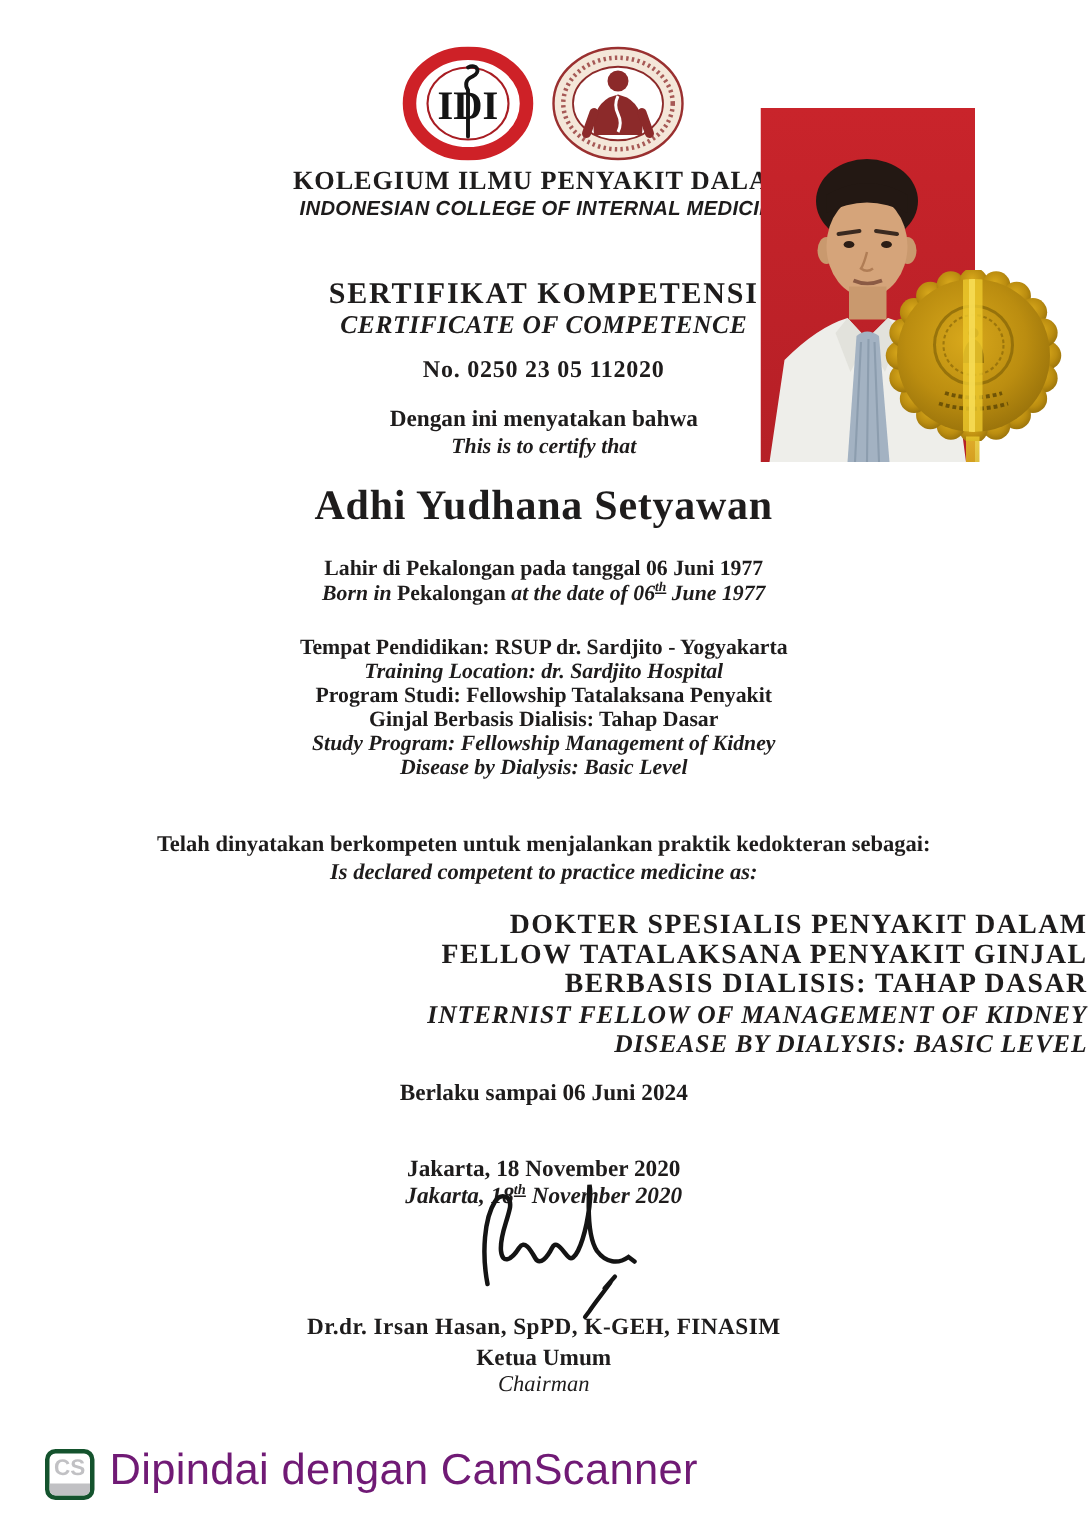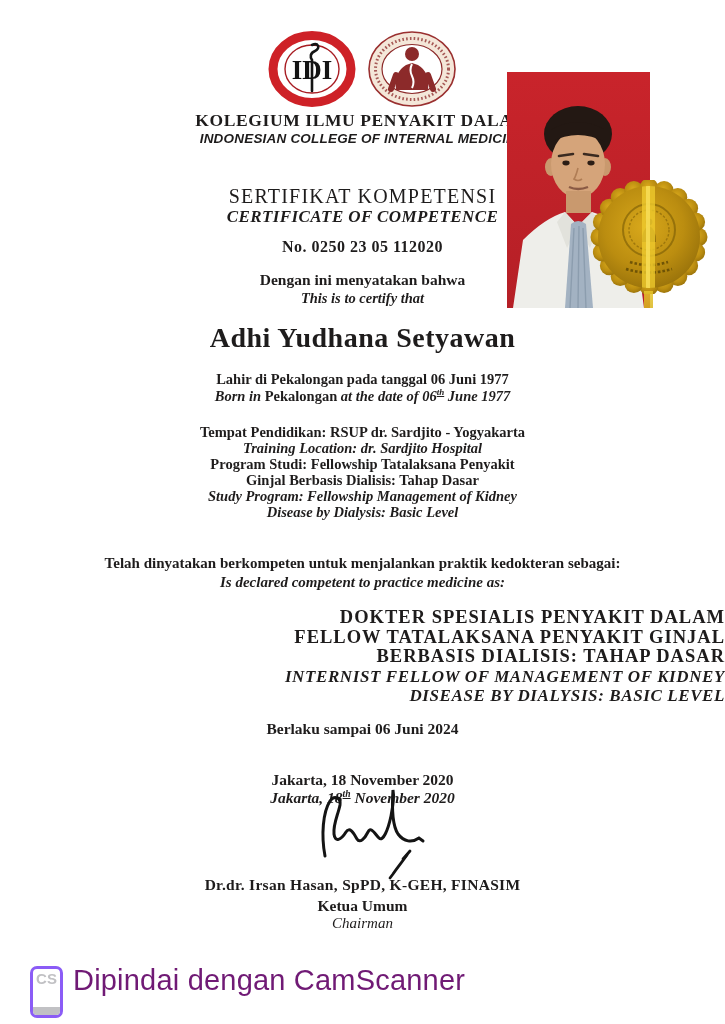--- a/index.html
+++ b/index.html
@@ -11,21 +11,21 @@
   .abs { position:absolute; left:0; width:100%; text-align:center; }
 
   
   .logos { top:30px; display:flex; justify-content:center; align-items:center; gap:10px; }
 
   
   .org-id  { top:110px; font-size:17.5px; font-weight:bold; letter-spacing:.6px; }
   .org-en  { top:131px; font-family:"Liberation Sans",sans-serif; font-size:13.5px; font-weight:bold; font-style:italic; letter-spacing:.2px; }
 
   
-  .title-id { top:185px; font-size:20px; font-weight:normal; letter-spacing:1.2px; }
+  .title-id { top:185px; font-size:20px; font-weight:bold; letter-spacing:1.2px; }
   .title-en { top:207px; font-size:17px; font-weight:bold; font-style:italic; letter-spacing:.4px; }
 
   .cert-no  { top:238px; font-size:16px; font-weight:bold; letter-spacing:.5px; }
 
   .declare-id { top:271px; font-size:15.5px; font-weight:bold; }
   .declare-en { top:290px; font-size:14.5px; font-weight:bold; font-style:italic; }
 
   .name { top:322px; font-size:28px; font-weight:bold; letter-spacing:.5px; }
 
   .birth-id { top:371px; font-size:14.5px; font-weight:bold; }
@@ -59,22 +59,22 @@
                  background:linear-gradient(#e8c62c,#d9b51f); opacity:.85; }
 
   .signature { position:absolute; left:295px; top:782px; width:150px; height:110px; }
 
   
   .smudge { position:absolute; left:160px; top:1000px; width:270px; height:12px;
             background:#e9e9e9; filter:blur(5px); border-radius:50%; opacity:.8; }
 
   
   .footer { position:absolute; left:0; top:948px; width:725px; height:76px; background:#ffffff; }
-  .cs-badge { position:absolute; left:30px; top:18px; width:33px; height:52px;
-              border:3px solid #8b5cf6; border-radius:7px; overflow:hidden; }
+  .cs-badge { position:absolute; left:30px; top:18px; width:33px; height:34px;
+              border:3px solid #14532d; border-radius:7px; overflow:hidden; }
   .cs-badge .cs-txt { position:absolute; top:1px; left:0; width:100%; text-align:center;
               font-family:"Liberation Sans",sans-serif; font-size:15px; font-weight:bold; color:#c1c1c4; }
   .cs-badge .cs-bar { position:absolute; bottom:0; left:0; width:100%; height:8px; background:#c1c1c4; }
   .footer-text { position:absolute; left:73px; top:16px;
               font-family:"Liberation Sans",sans-serif; font-size:29px; color:#701a75; letter-spacing:.2px; }
 </style>
 </head>
 <body>
 
 <div id="page">

